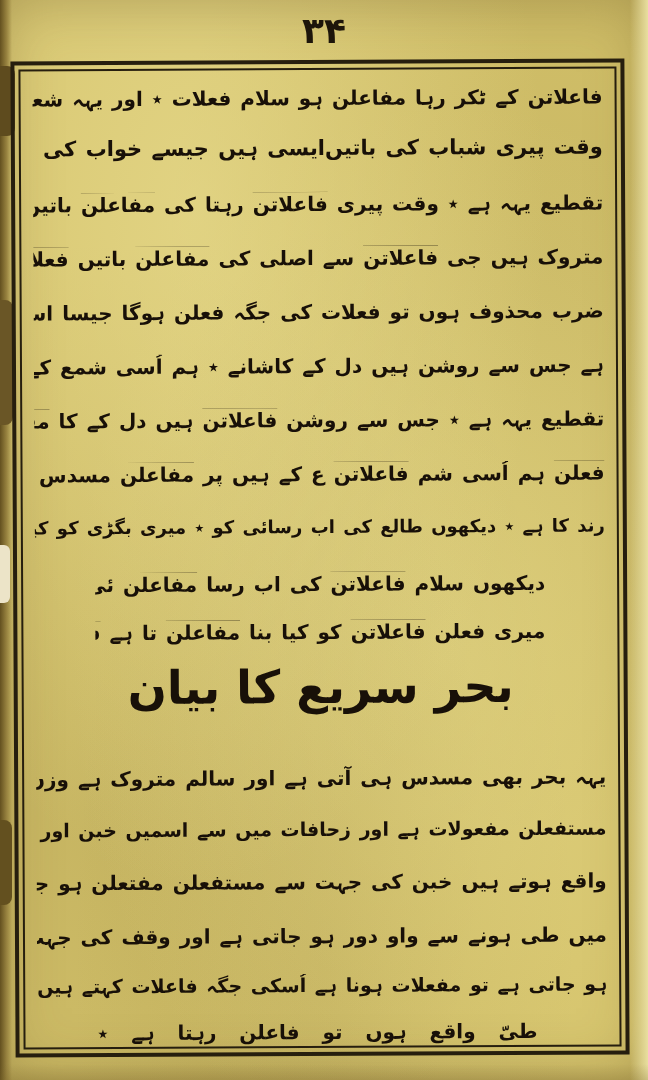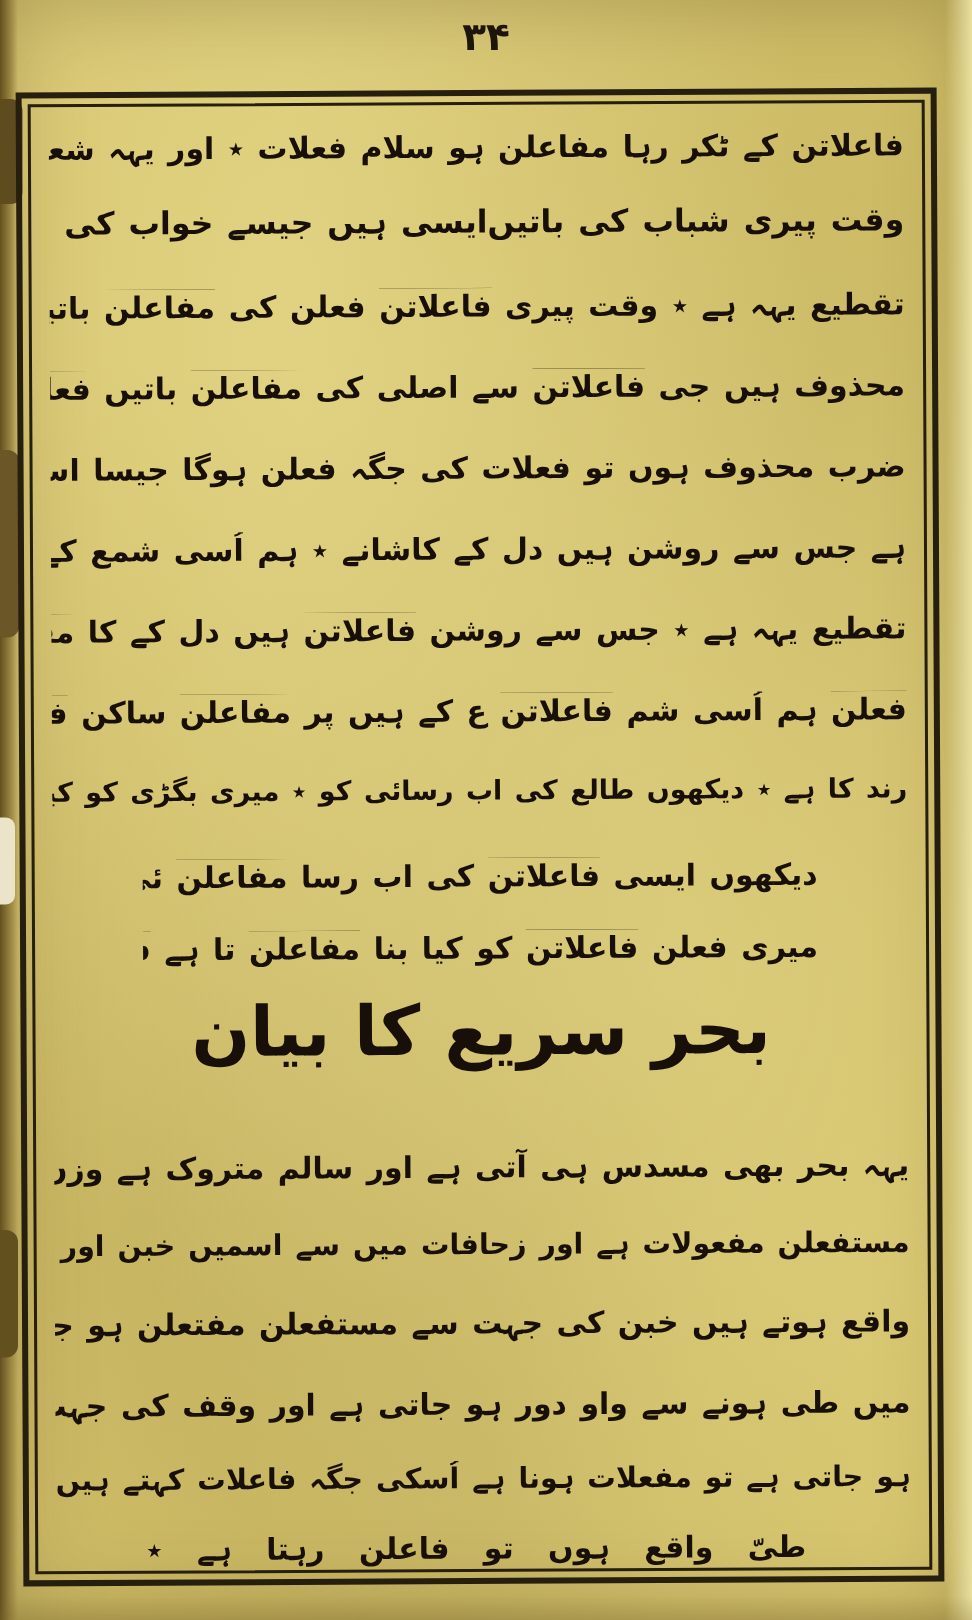--- a/index.html
+++ b/index.html
@@ -26,21 +26,21 @@
   .edge-bottom{left:0;bottom:0;width:100%;height:16px;
     background:linear-gradient(0deg,rgba(120,100,40,.25),rgba(120,100,40,0));}
   .tear{position:absolute;left:0;border-radius:0 8px 8px 0;}
   .tear-a{top:66px;width:15px;height:70px;background:#5e4b1e;}
   .tear-b{top:300px;width:13px;height:125px;background:#6a5626;}
   .tear-white{top:545px;width:10px;height:58px;background:#ece4c8;border-radius:0 6px 6px 0;}
   .tear-c{top:820px;width:12px;height:85px;background:#63501f;}
 
   .pagenum{
     position:absolute;top:10px;left:0;width:100%;height:48px;
-    text-align:center;font-size:26px;font-weight:bold;color:#1d150a;
+    text-align:center;font-size:36px;font-weight:bold;color:#1d150a;
     direction:rtl;
   }
 
   .frame{
     position:absolute;left:13px;top:60px;width:606px;height:988px;
     border:4px solid #261e0e;
     transform:rotate(-0.3deg);
     background:transparent;
   }
   .frame-inner{position:absolute;inset:4px;border:2px solid #261e0e;}
@@ -84,29 +84,29 @@
       <div class="line" style="top:14px">فاعلاتن کے ٹکر رہا مفاعلن ہو سلام فعلات ٭ اور یہہ شعر ذوق کا ہے</div>
 
       <div class="line couplet" style="top:64px">
         <span>وقت پیری شباب کی باتیں</span>
         <span>ایسی ہیں جیسے خواب کی باتیں</span>
       </div>
 
       <div class="line" style="top:120px">
         <span>تقطیع یہہ ہے ٭ وقت پیری</span>
         <span class="foot">فاعلاتن</span>
-        <span>فعلن کی</span>
+        <span>رہتا کی</span>
         <span class="foot">مفاعلن</span>
         <span>باتیں</span>
         
         
       </div>
 
       <div class="line" style="top:174px">
-        <span>محذوف ہیں جی</span>
+        <span>متروک ہیں جی</span>
         <span class="foot">فاعلاتن</span>
         <span>سے اصلی کی</span>
         <span class="foot">مفاعلن</span>
         <span>باتیں</span>
         <span class="foot">فعلات</span>
         
       </div>
 
       <div class="line" style="top:228px">ضرب محذوف ہوں تو فعلات کی جگہ فعلن ہوگا جیسا اس شعر میں تاب کے</div>
 
@@ -119,29 +119,29 @@
         <span class="foot">مفاعلن</span>
         
       </div>
 
       <div class="line" style="top:390px">
         <span class="foot">فعلن</span>
         <span>ہم اُسی شم</span>
         <span class="foot">فاعلاتن</span>
         <span>ع کے ہیں پر</span>
         <span class="foot">مفاعلن</span>
-        <span>ساکن</span>
+        <span>مسدس</span>
         <span class="foot">فعلن</span>
         
       </div>
 
       <div class="line" style="top:444px;font-size:18px">رند کا ہے ٭ دیکھوں طالع کی اب رسائی کو ٭ میری بگڑی کو کیا بنا تا ہے تقطیع یہہ ہے</div>
 
       <div class="line centerline" style="top:500px">
-        <span>دیکھوں ایسی</span>
+        <span>دیکھوں سلام</span>
         <span class="foot">فاعلاتن</span>
         <span>کی اب رسا</span>
         <span class="foot">مفاعلن</span>
         <span>ئی کو</span>
         
       </div>
 
       <div class="line centerline" style="top:548px">
         <span>میری فعلن</span>
         <span class="foot">فاعلاتن</span>

